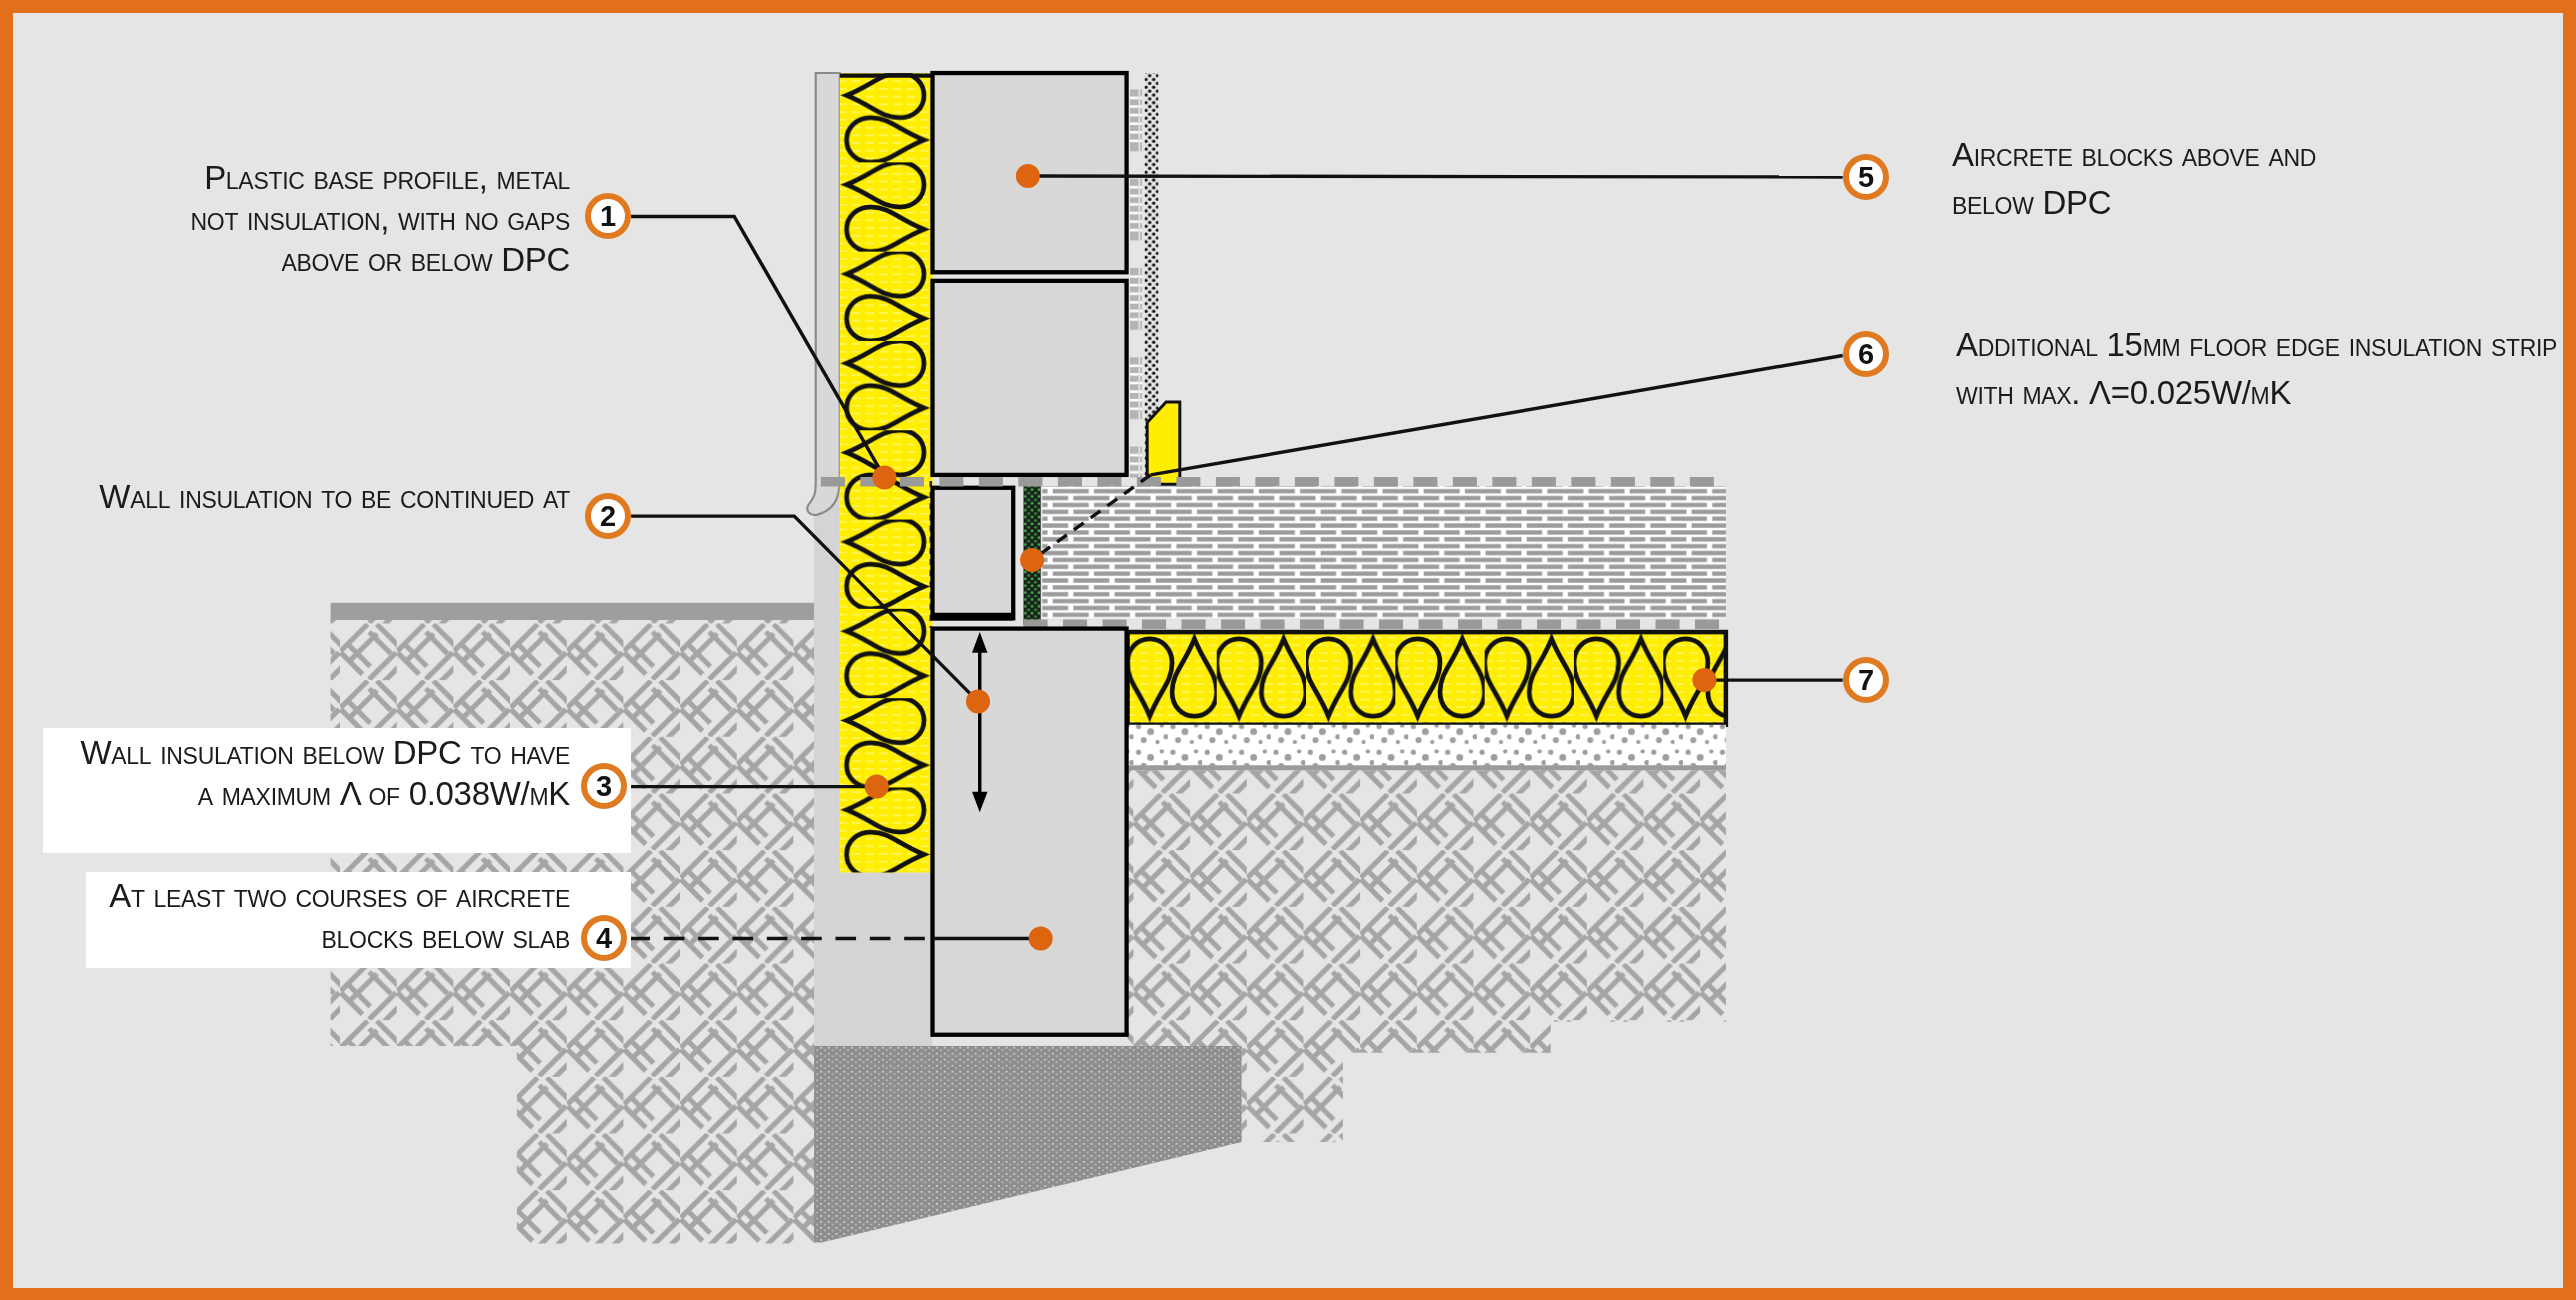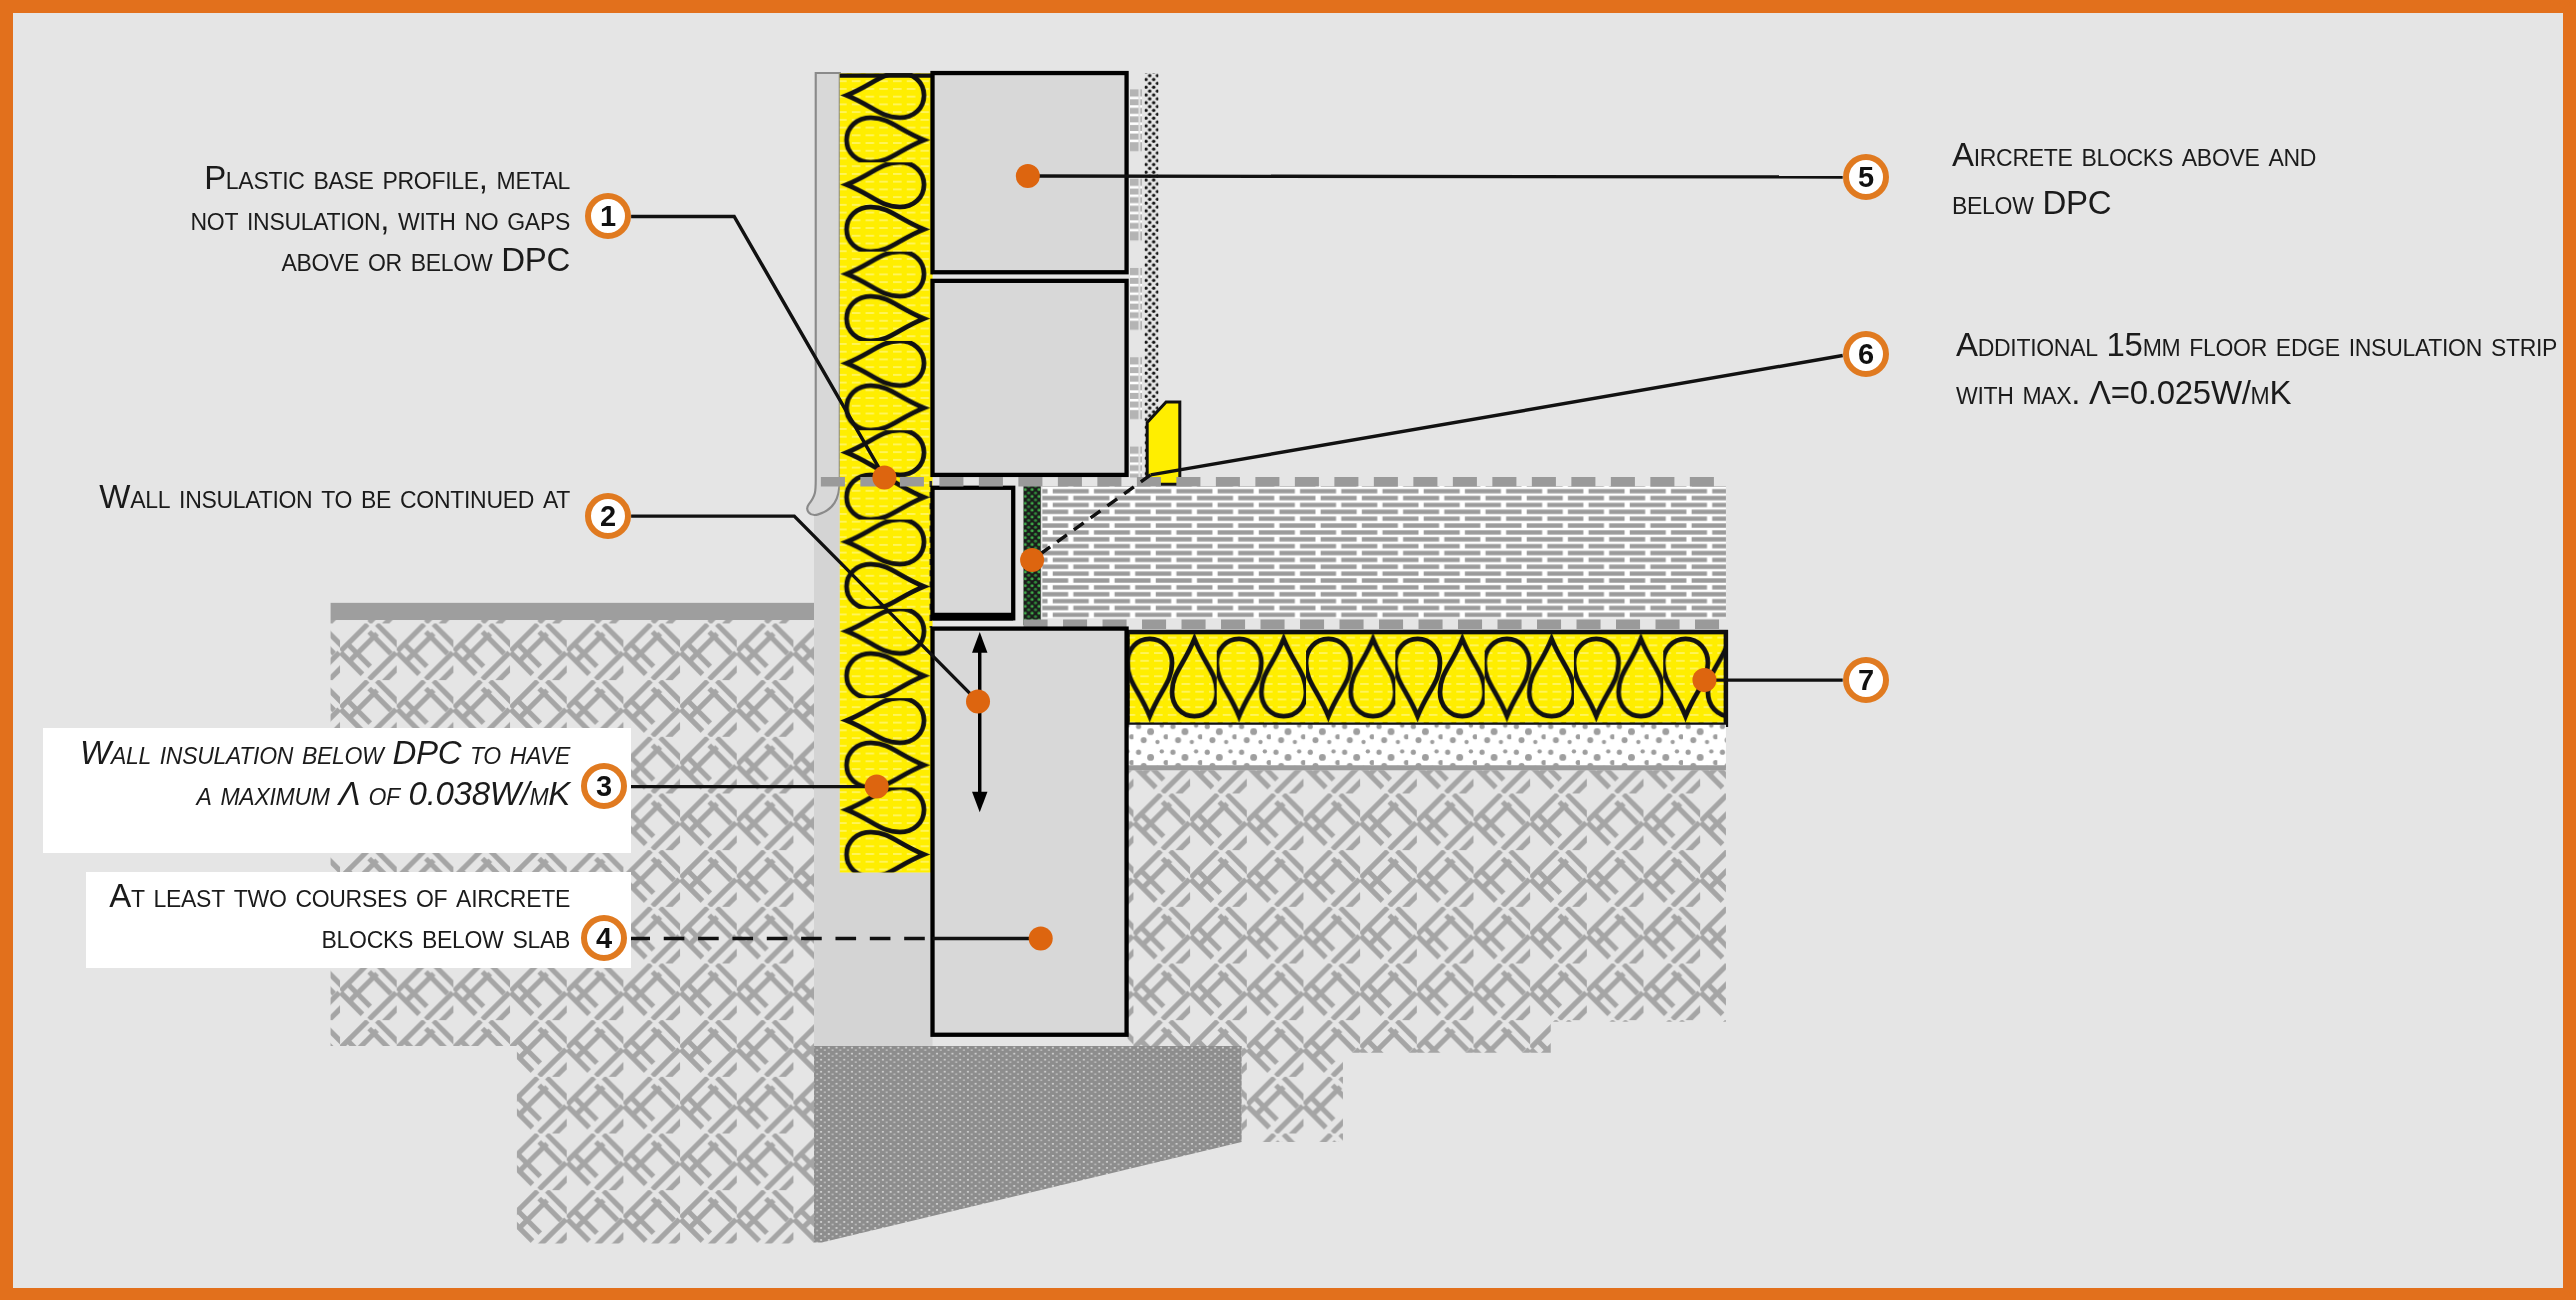--- a/index.html
+++ b/index.html
@@ -179,21 +179,21 @@
   <div class="backdrop" style="left:86px;top:872px;width:545px;height:96px;"></div>
 
   <div class="label left" style="top:157px;right:2006px;">
     <div class="line">Plastic base profile, metal</div>
     <div class="line">not insulation, with no gaps</div>
     <div class="line">above or below DPC</div>
   </div>
   <div class="label left" style="top:476px;right:2006px;">
     <div class="line">Wall insulation to be continued at</div>
   </div>
-  <div class="label left" style="top:732px;right:2006px;font-style:italic;">
+  <div class="label left" style="top:732px;right:2006px;">
     <div class="line">Wall insulation below DPC to have</div>
     <div class="line">a maximum Λ of 0.038W/mK</div>
   </div>
   <div class="label left" style="top:875px;right:2006px;">
     <div class="line">At least two courses of aircrete</div>
     <div class="line">blocks below slab</div>
   </div>
   <div class="label right" style="top:131px;left:1920px;margin-left:32px;">
     <div class="line">Aircrete blocks above and</div>
     <div class="line">below DPC</div>

